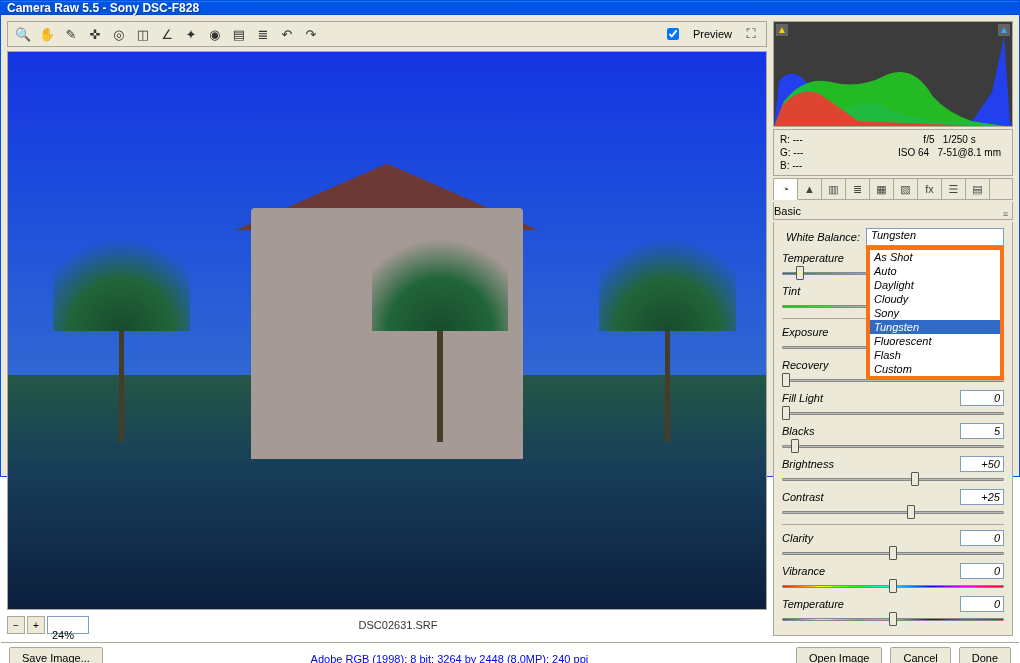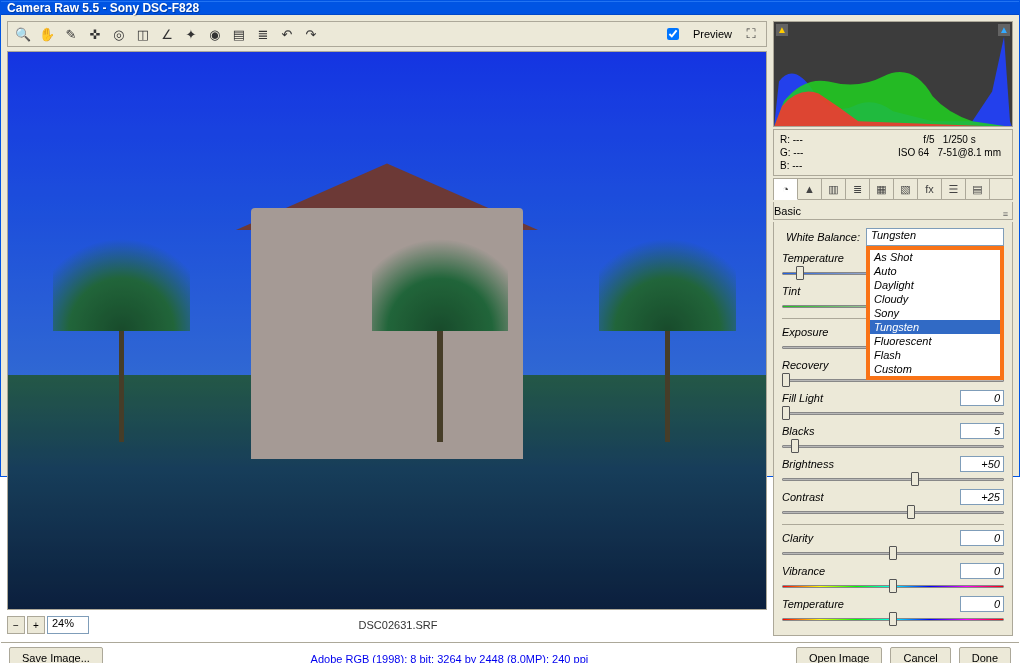--- a/index.html
+++ b/index.html
@@ -31,21 +31,21 @@
 .roof { position: absolute; left: 30%; top: 20%; width: 40%; height: 12%; background: #8a4539; clip-path: polygon(50% 0, 100% 100%, 0 100%); }
 .palm { position: absolute; bottom: 30%; width: 18%; height: 40%; }
 .palm .trunk { position: absolute; bottom: 0; left: 48%; width: 4%; height: 60%; background: #5a4a2a; }
 .palm .fronds { position: absolute; top: 0; left: 0; width: 100%; height: 50%; background: radial-gradient(circle at 50% 100%, #1e5a2d 0%, #2a7a3d 40%, transparent 70%); }
 .palm1 { left: 6%; } .palm2 { left: 48%; } .palm3 { right: 4%; }
 .blue-cast { position: absolute; inset: 0; background: rgba(30,80,200,0.25); mix-blend-mode: multiply; }
 
 .status-row { height: 22px; display: flex; align-items: center; font-size: 11px; gap: 6px; }
 .zoom-controls { display: flex; align-items: center; gap: 2px; }
 .zoom-btn { width: 18px; height: 18px; border: 1px solid #aca899; background: #ece9d8; font-size: 10px; display: flex; align-items: center; justify-content: center; cursor: pointer; }
-.zoom-select { height: 18px; font-size: 11px; border: 1px solid #7f9db9; background: #fff; padding: 0 14px 0 4px; }
+.zoom-select { height: 18px; font-size: 11px; border: 1px solid #7f9db9; background: #fff; padding: 12px 14px 0 4px; }
 .filename-disp { flex: 1; text-align: center; color: #333; }
 
 .right-pane { width: 240px; display: flex; flex-direction: column; gap: 2px; }
 .histogram-box { height: 106px; border: 1px solid #aca899; background: #3c3c3c; position: relative; overflow: hidden; }
 .histo-warn { position: absolute; top: 2px; width: 12px; height: 12px; font-size: 10px; color: #000; background: rgba(255,255,255,0.2); text-align: center; }
 .histo-warn.l { left: 2px; color: #ffcc00; } .histo-warn.r { right: 2px; color: #3af; }
 .histo-svg { position: absolute; inset: 0; }
 
 .meta-box { border: 1px solid #aca899; background: #ece9d8; font-size: 10px; padding: 3px 6px; display: flex; }
 .meta-col { flex: 1; line-height: 13px; }

